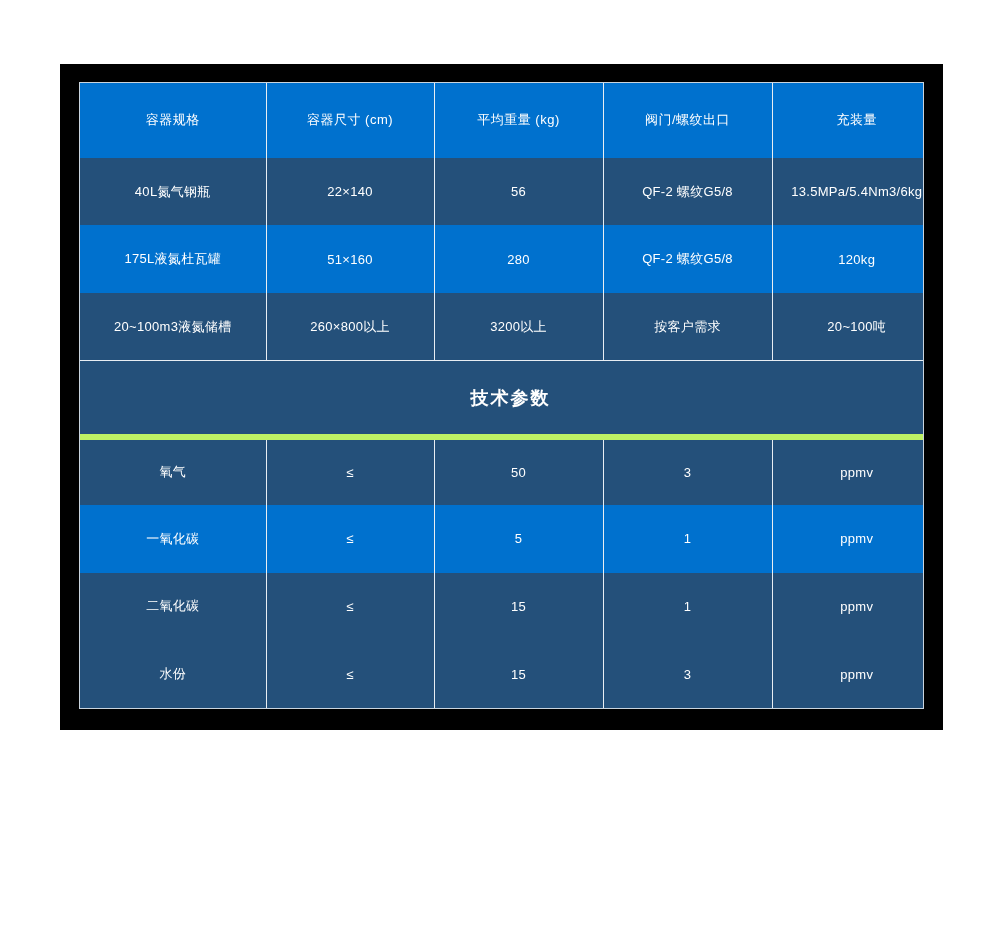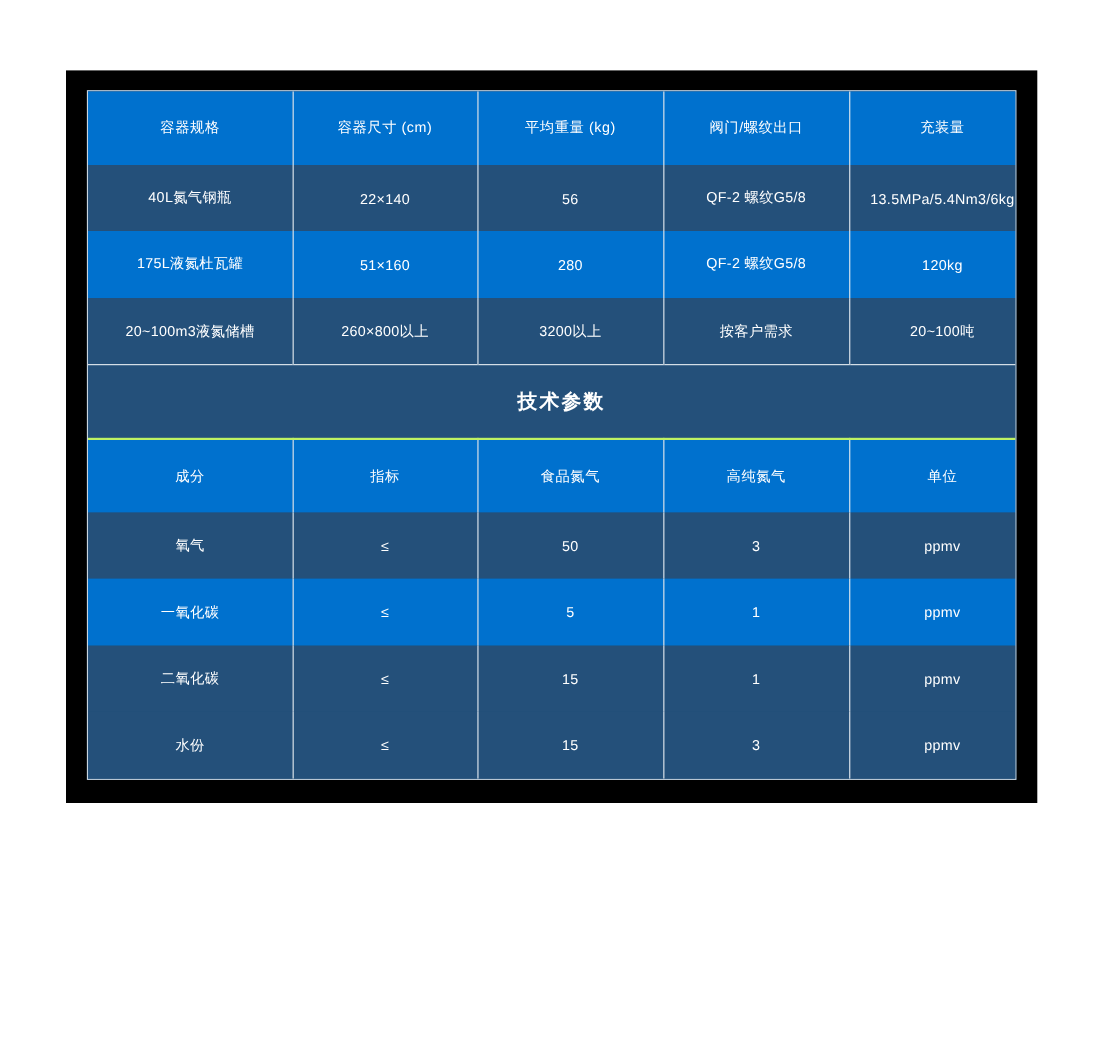--- a/index.html
+++ b/index.html
@@ -89,21 +89,21 @@
     border-right: none;
     height: 54px;
     font-size: 18px;
     font-weight: bold;
     letter-spacing: 2px;
   }
 
   
   tr.section-row > td {
     border-top: 1px solid #e8eef3;
-    border-bottom: 2px solid #bef264;
+    border-bottom: 6px solid #bef264;
   }
 
   
   col.c1 { width: 186px; }
   col.c2 { width: 168px; }
   col.c3 { width: 169px; }
   col.c4 { width: 169px; }
   col.c5 { width: 169px; }
 </style>
 </head>
@@ -144,27 +144,20 @@
           <tr class="body-row row-dark">
             <td>20~100m3液氮储槽</td>
             <td>260×800以上</td>
             <td>3200以上</td>
             <td class="strong-cell">按客户需求</td>
             <td>20~100吨</td>
           </tr>
           <tr class="section-row">
             <td colspan="5">技术参数</td>
           </tr>
-          <tr class="header-row row-bright">
-            <th>成分</th>
-            <th>指标</th>
-            <th>食品氮气</th>
-            <th>高纯氮气</th>
-            <th>单位</th>
-          </tr>
           <tr class="body-row row-dark">
             <td>氧气</td>
             <td>≤</td>
             <td>50</td>
             <td>3</td>
             <td>ppmv</td>
           </tr>
           <tr class="body-row row-bright">
             <td>一氧化碳</td>
             <td>≤</td>

